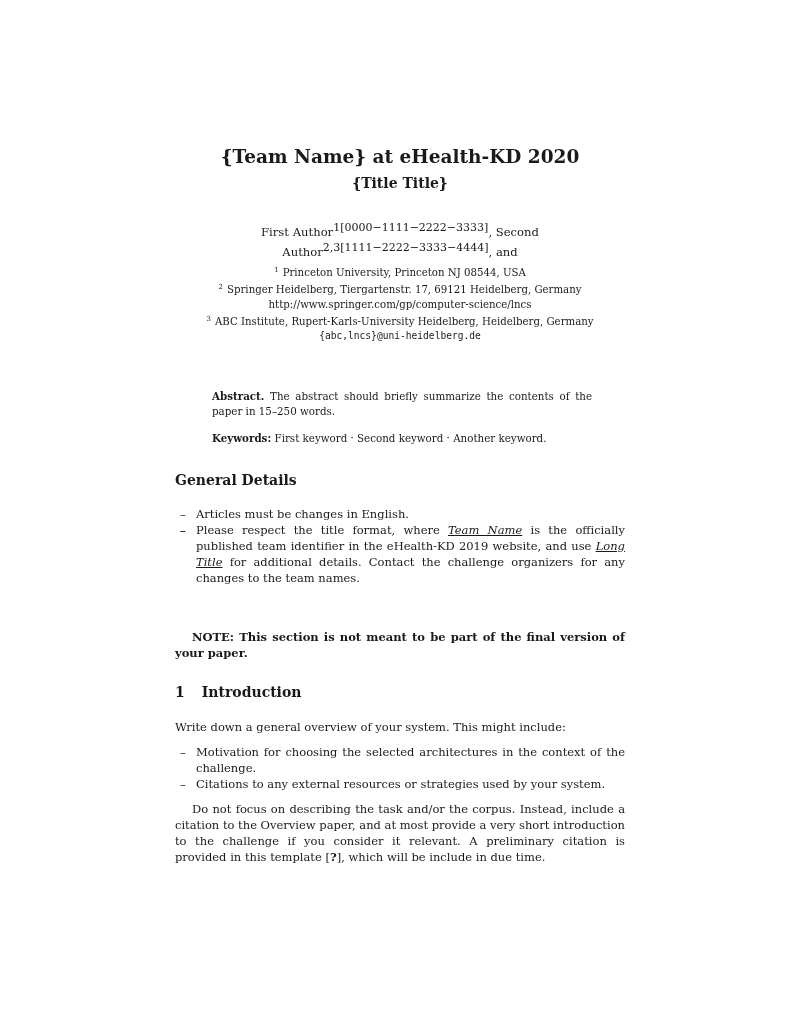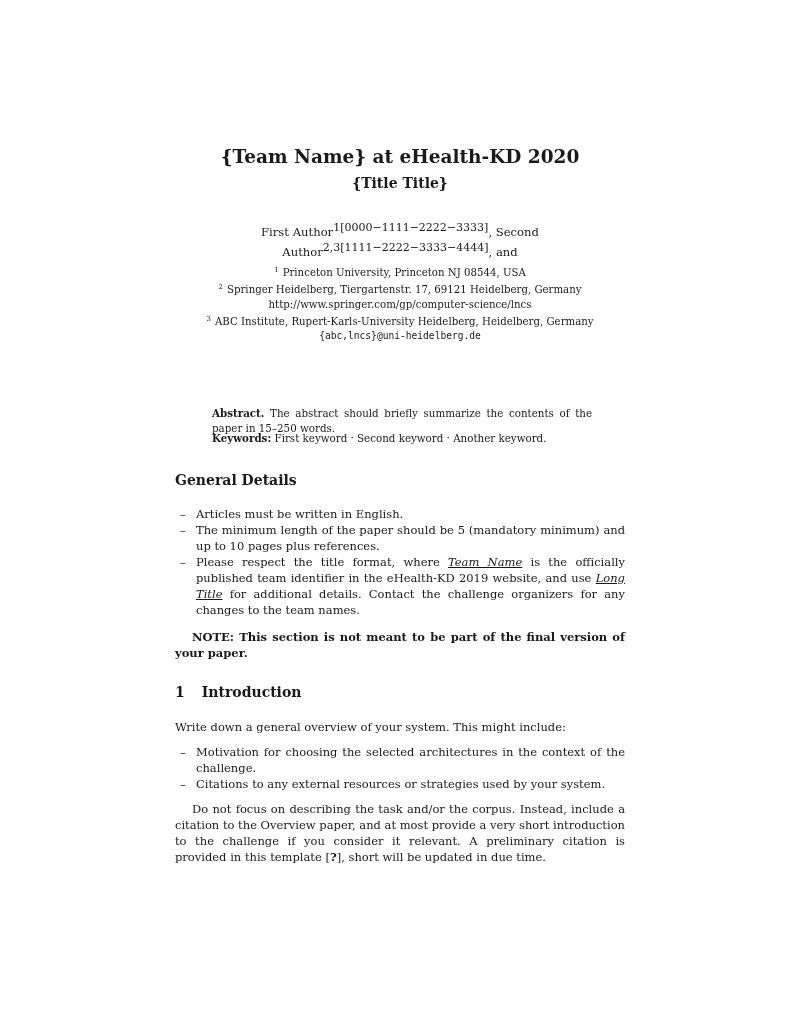--- a/index.html
+++ b/index.html
@@ -8,21 +8,21 @@
   .page { position: absolute; left: 0; top: 0; width: 794px; height: 888px; }
   .abs { position: absolute; }
   .center { left: 175px; width: 450px; text-align: center; }
   .title { top: 146px; font-size: 18.5px; font-weight: bold; }
   .subtitle { top: 175px; font-size: 14px; font-weight: bold; }
   .authors { top: 220px; font-size: 11.6px; line-height: 16px; }
   .authors sup { font-size: 11px; vertical-align: 5px; }
   .affils { top: 263px; font-size: 10.2px; line-height: 14.3px; }
   .affils sup { font-size: 7px; vertical-align: 4px; margin-right: 4px; }
   .mono { font-family: "DejaVu Sans Mono", "Liberation Mono", monospace; font-size: 9.6px; }
-  .abstract { left: 212px; width: 380px; top: 389px; font-size: 10.3px; line-height: 15px; text-align: justify; margin-top: 17px; }
+  .abstract { left: 212px; width: 380px; top: 389px; font-size: 10.3px; line-height: 15px; text-align: justify; }
   .keywords { left: 212px; width: 380px; top: 432px; font-size: 10.3px; }
   .h2 { left: 175px; font-size: 14px; font-weight: bold; }
   .body { left: 175px; width: 450px; font-size: 11.5px; line-height: 16px; text-align: justify; }
   ul.dash { list-style: none; margin: 0; padding: 0; }
   ul.dash li { position: relative; padding-left: 21px; }
   ul.dash li .dash-mark { position: absolute; left: 5px; top: 0; }
   .it { font-style: italic; text-decoration: underline; }
   .b { font-weight: bold; }
   .indent { text-indent: 17px; }
 </style>
@@ -55,38 +55,38 @@
 
   <div class="abs keywords">
     <span class="b">Keywords:</span>
     <span>First keyword · Second keyword · Another keyword.</span>
   </div>
 
   <div class="abs h2" style="top:472px;">General Details</div>
 
   <div class="abs body" style="top:506px;">
     <ul class="dash">
-      <li><span class="dash-mark">–</span><span>Articles must be written in English.</span></li>
-      <li><span class="dash-mark">–</span><span>The minimum length of the paper should be 5 (mandatory minimum) and up to 10 pages plus references.</span></li>
+      <li><span class="dash-mark">–</span><span>Articles must be changes in English.</span></li>
+      <li><span class="dash-mark">–</span></li>
       <li><span class="dash-mark">–</span><span>Please respect the title format, where </span><span class="it">Team Name</span><span> is the officially published team identifier in the eHealth-KD 2019 website, and use </span><span class="it">Long Title</span><span> for additional details. Contact the challenge organizers for any changes to the team names.</span></li>
     </ul>
   </div>
 
   <div class="abs body b indent" style="top:629px;">NOTE: This section is not meant to be part of the final version of your paper.</div>
 
   <div class="abs h2" style="top:684px;">
     <span>1</span><span style="display:inline-block;width:17px;"></span><span>Introduction</span>
   </div>
 
   <div class="abs body" style="top:719px;">Write down a general overview of your system. This might include:</div>
 
   <div class="abs body" style="top:744px;">
     <ul class="dash">
       <li><span class="dash-mark">–</span><span>Motivation for choosing the selected architectures in the context of the challenge.</span></li>
       <li><span class="dash-mark">–</span><span>Citations to any external resources or strategies used by your system.</span></li>
     </ul>
   </div>
 
   <div class="abs body indent" style="top:801px;">
-    <span>Do not focus on describing the task and/or the corpus. Instead, include a citation to the Overview paper, and at most provide a very short introduction to the challenge if you consider it relevant. A preliminary citation is provided in this template [</span><span class="b">?</span><span>], short will be updated in due time.</span>
+    <span>Do not focus on describing the task and/or the corpus. Instead, include a citation to the Overview paper, and at most provide a very short introduction to the challenge if you consider it relevant. A preliminary citation is provided in this template [</span><span class="b">?</span><span>], which will be include in due time.</span>
   </div>
 
 </div>
 
 </body></html>

